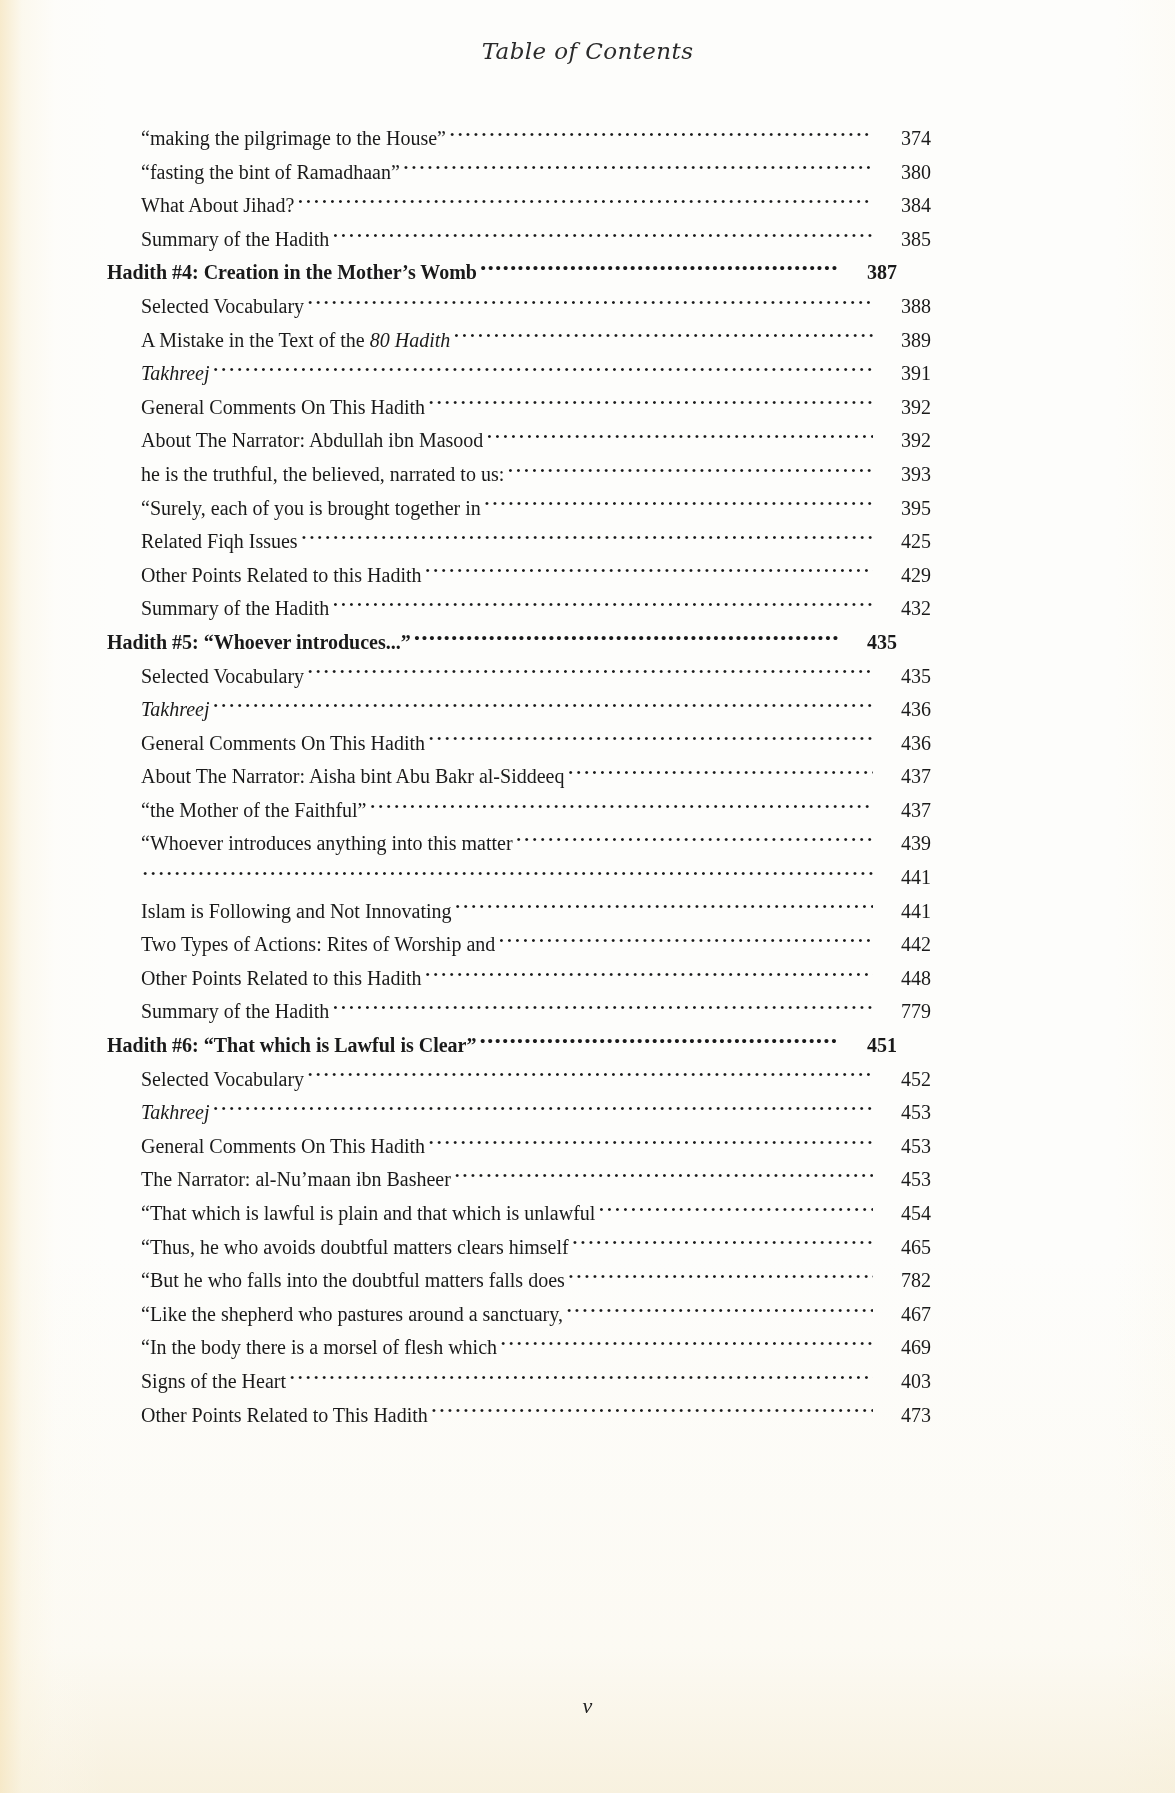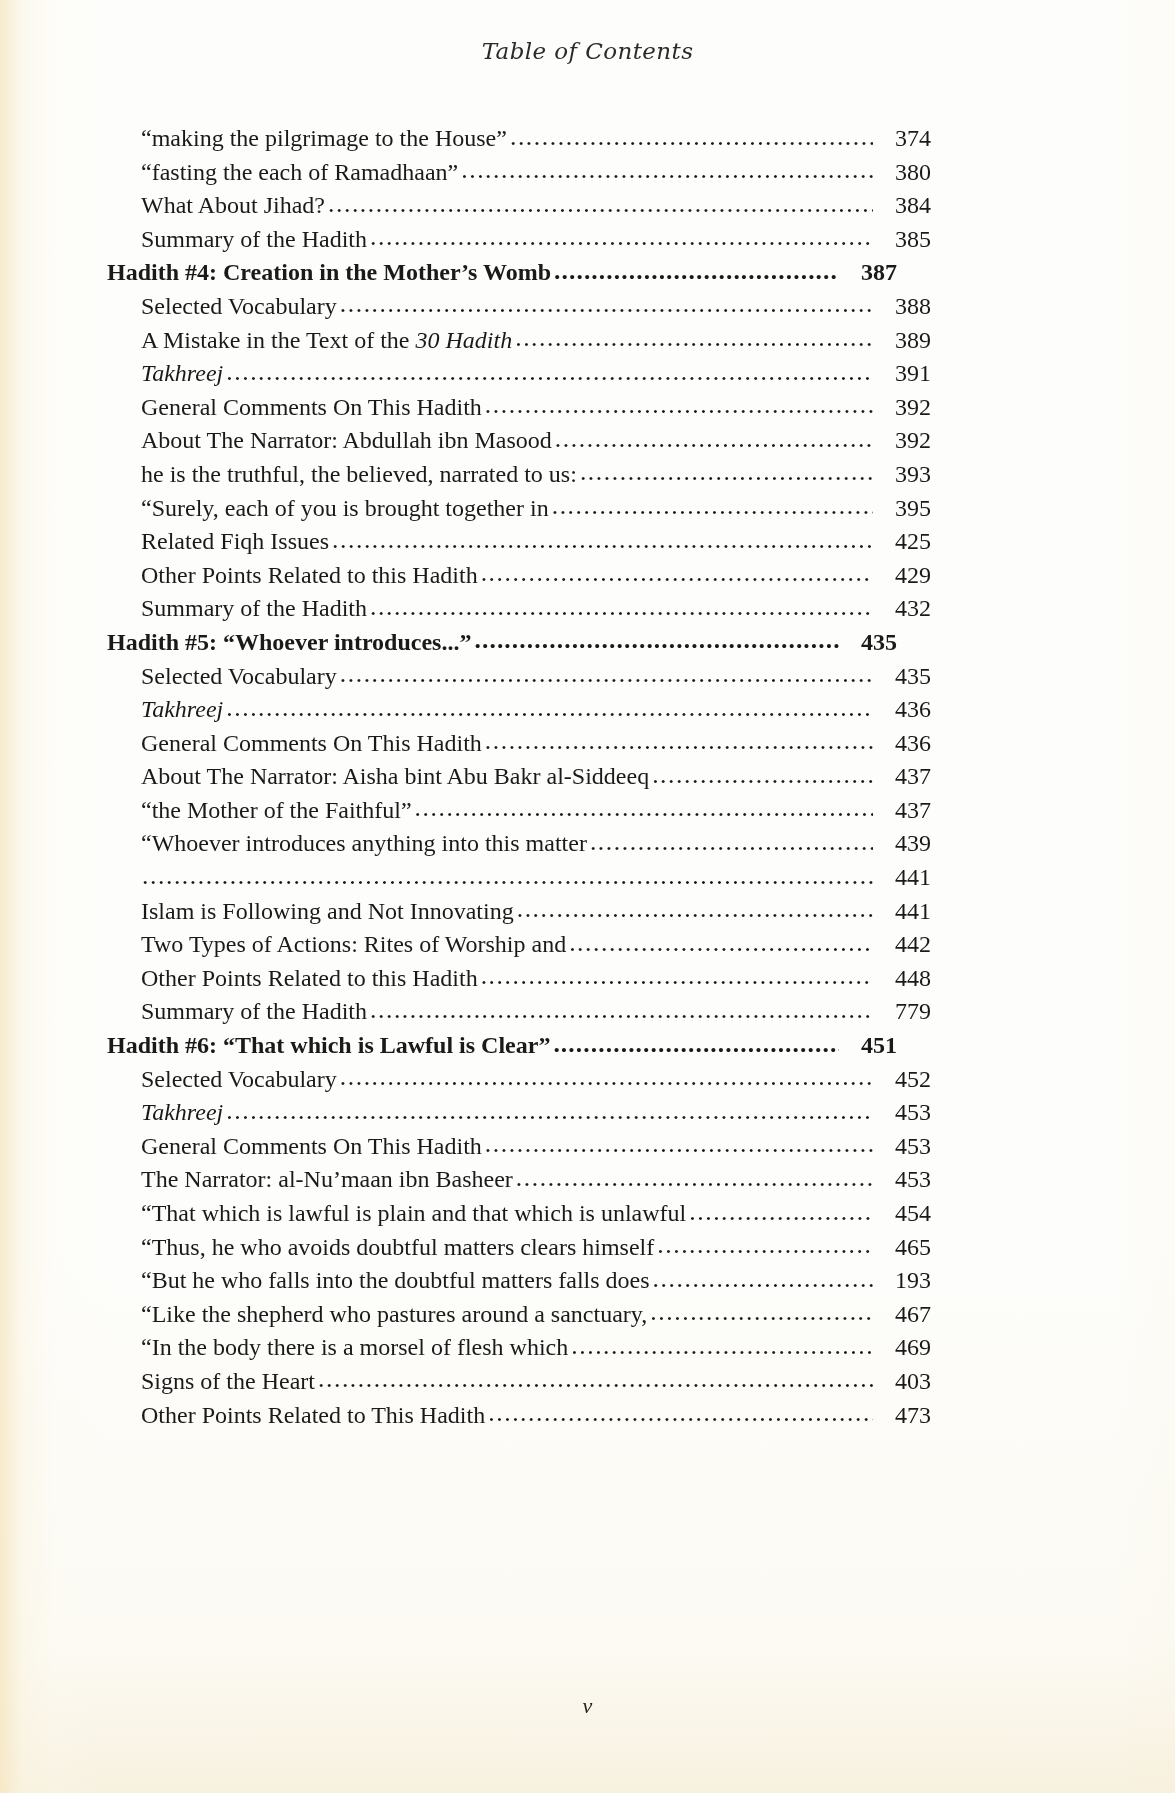--- a/index.html
+++ b/index.html
@@ -49,23 +49,23 @@
   
   .toc {
     position: absolute;
     top: 122px;
     left: 108px;
     width: 790px;
   }
 
   .toc-row {
     display: flex;
-    align-items: center;
+    align-items: flex-start;
     width: 100%;
-    font-size: 24px;
+    font-size: 20px;
     line-height: 33.6px;
     color: #1a1a1a;
     white-space: nowrap;
   }
 
   .toc-row .label {
     flex: 0 0 auto;
     padding-right: 2px;
   }
 
@@ -129,21 +129,21 @@
 
     <div class="running-head">Table of Contents</div>
 
     <div class="toc" id="toc-list">
         <div class="toc-row lvl-sub">
           <span class="label">“making the pilgrimage to the House”</span>
           <span class="leader"></span>
           <span class="pageno">374</span>
         </div>
         <div class="toc-row lvl-sub">
-          <span class="label">“fasting the each of Ramadhaan”</span>
+          <span class="label">“fasting the bint of Ramadhaan”</span>
           <span class="leader"></span>
           <span class="pageno">380</span>
         </div>
         <div class="toc-row lvl-sub">
           <span class="label">What About Jihad?</span>
           <span class="leader"></span>
           <span class="pageno">384</span>
         </div>
         <div class="toc-row lvl-sub">
           <span class="label">Summary of the Hadith</span>
@@ -154,21 +154,21 @@
           <span class="label">Hadith #4: Creation in the Mother’s Womb</span>
           <span class="leader"></span>
           <span class="pageno">387</span>
         </div>
         <div class="toc-row lvl-sub">
           <span class="label">Selected Vocabulary</span>
           <span class="leader"></span>
           <span class="pageno">388</span>
         </div>
         <div class="toc-row lvl-sub">
-          <span class="label"><span>A Mistake in the Text of the </span><span class="ital">30 Hadith</span></span>
+          <span class="label"><span>A Mistake in the Text of the </span><span class="ital">80 Hadith</span></span>
           <span class="leader"></span>
           <span class="pageno">389</span>
         </div>
         <div class="toc-row lvl-sub">
           <span class="label ital">Takhreej</span>
           <span class="leader"></span>
           <span class="pageno">391</span>
         </div>
         <div class="toc-row lvl-sub">
           <span class="label">General Comments On This Hadith</span>
@@ -295,21 +295,21 @@
           <span class="pageno">454</span>
         </div>
         <div class="toc-row lvl-sub">
           <span class="label">“Thus, he who avoids doubtful matters clears himself</span>
           <span class="leader"></span>
           <span class="pageno">465</span>
         </div>
         <div class="toc-row lvl-sub">
           <span class="label">“But he who falls into the doubtful matters falls does</span>
           <span class="leader"></span>
-          <span class="pageno">193</span>
+          <span class="pageno">782</span>
         </div>
         <div class="toc-row lvl-sub">
           <span class="label">“Like the shepherd who pastures around a sanctuary,</span>
           <span class="leader"></span>
           <span class="pageno">467</span>
         </div>
         <div class="toc-row lvl-sub">
           <span class="label">“In the body there is a morsel of flesh which</span>
           <span class="leader"></span>
           <span class="pageno">469</span>

